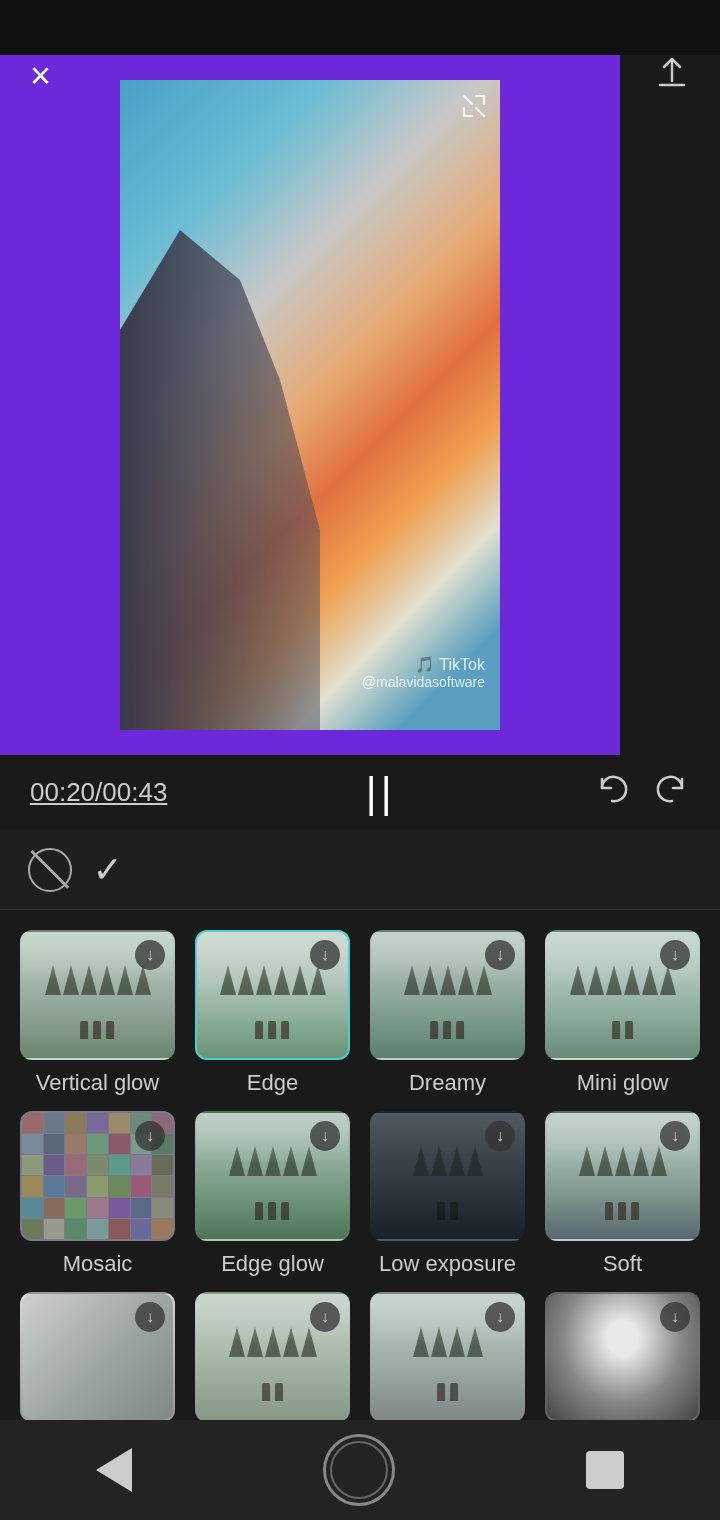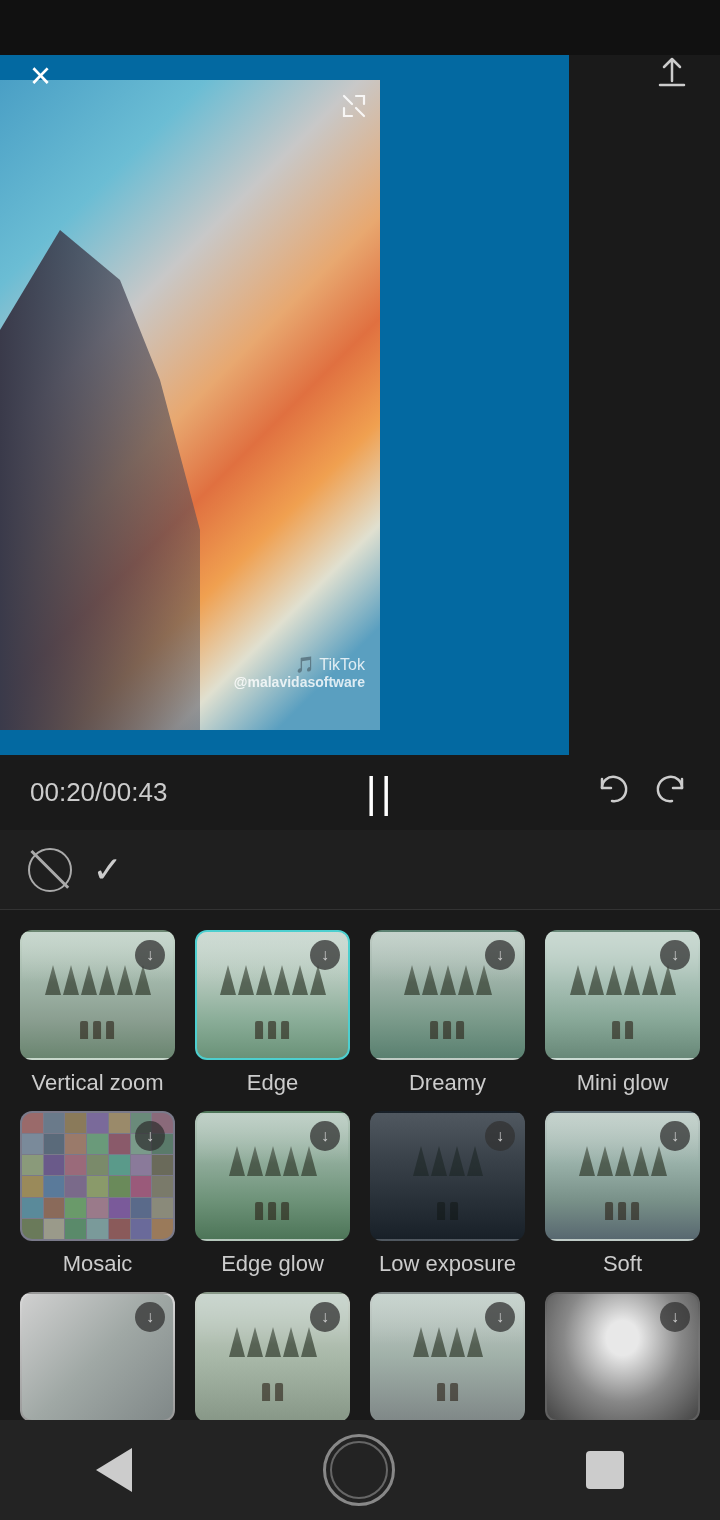--- a/index.html
+++ b/index.html
@@ -18,26 +18,26 @@
       width: 720px;
       height: 55px;
       background: #111;
       display: flex;
       align-items: center;
       justify-content: center;
     }
 
     
     .video-container {
-      width: 569px;
+      width: 620px;
       height: 700px;
-      background: #0369a1;
-      display: flex;
-      align-items: center;
-      justify-content: flex-start;
+      background: #6d28d9;
+      display: flex;
+      align-items: center;
+      justify-content: center;
       position: relative;
     }
 
     .video-frame {
       width: 380px;
       height: 650px;
       background: #000;
       position: relative;
       overflow: hidden;
     }
@@ -106,20 +106,21 @@
       display: flex;
       align-items: center;
       justify-content: space-between;
       padding: 0 30px;
     }
 
     .time-display {
       font-size: 26px;
       color: #ccc;
       font-weight: 300;
+      text-decoration: underline;
     }
 
     .play-pause {
       font-size: 42px;
       color: #fff;
       letter-spacing: 4px;
       cursor: pointer;
     }
 
     .playback-controls-right {
@@ -408,21 +409,21 @@
 </div>
 
 <div class="video-container">
   <div class="video-frame">
     <div class="video-inner">
 
       <div class="person-overlay"></div>
 
       <div class="tiktok-watermark">
         <div style="font-size:16px;">🎵 TikTok</div>
-        <div style="font-size:14px;font-weight:bold;">@malavidasoftware</div>
+        <div style="font-size:14px;">@malavidasoftware</div>
       </div>
     </div>
 
     <div class="expand-icon">
       <svg width="28" height="28" viewBox="0 0 28 28" fill="none">
         <path d="M16 4h8v8M12 24H4v-8M4 4l8 8M24 24l-8-8" stroke="rgba(255,255,255,0.85)" stroke-width="2.2" stroke-linecap="round"></path>
       </svg>
     </div>
   </div>
 </div>
@@ -467,21 +468,21 @@
             <div class="tree"></div>
         </div>
         <div class="deer-silhouette">
           <div class="deer"></div>
             <div class="deer"></div>
             <div class="deer"></div>
         </div>
         <div class="fog-overlay"></div>
         <div class="download-badge">↓</div>
       </div>
-      <div class="effect-label">Vertical zoom</div>
+      <div class="effect-label">Vertical glow</div>
     </div>
 
     <div class="effect-item">
       <div class="effect-thumb thumb-soft selected">
         <div class="tree-row">
           <div class="tree"></div>
             <div class="tree"></div>
             <div class="tree"></div>
           <div class="tree"></div>
             <div class="tree"></div>

